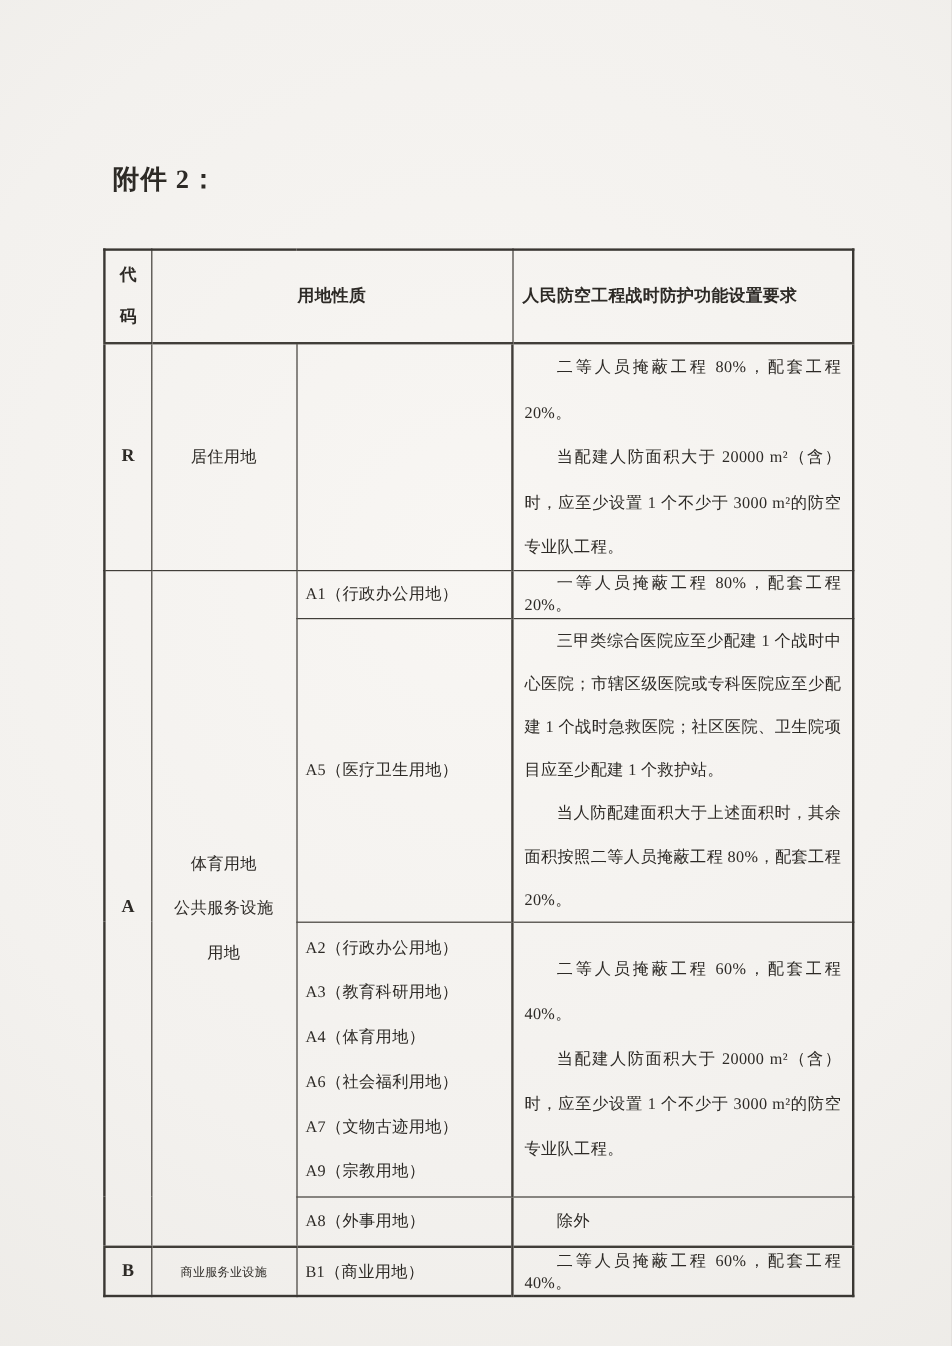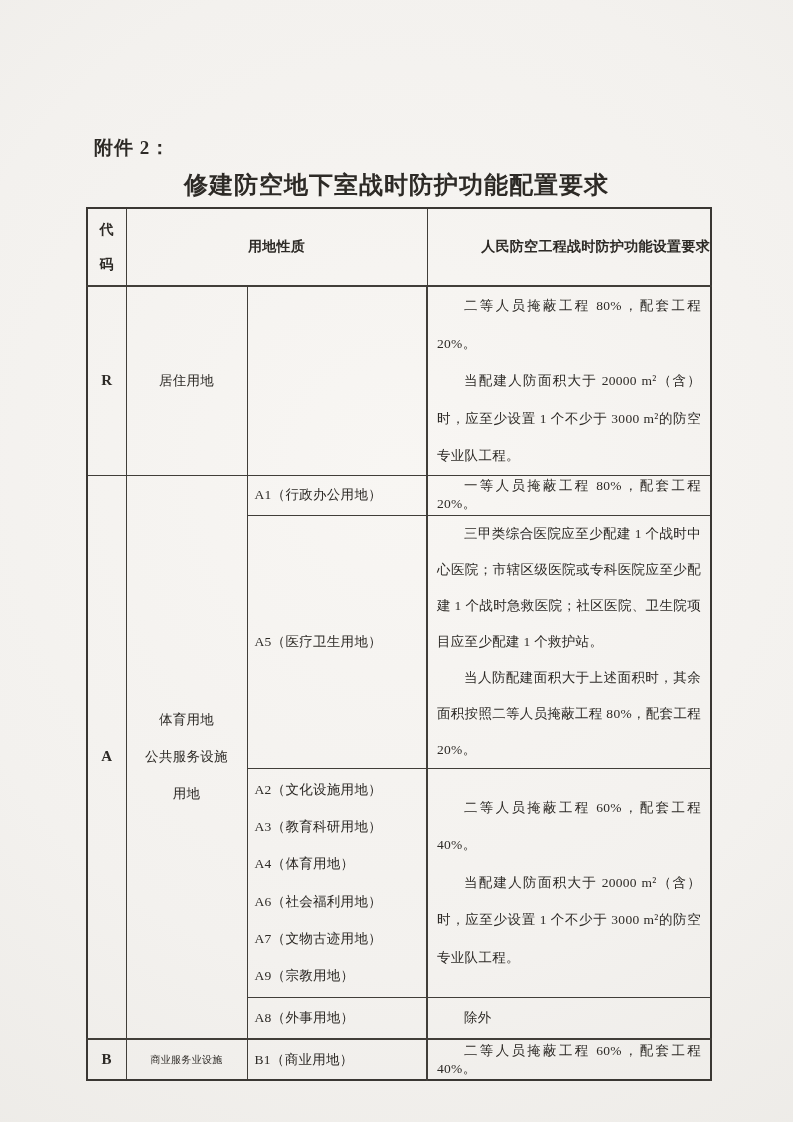--- a/index.html
+++ b/index.html
@@ -5,21 +5,21 @@
   * { margin:0; padding:0; box-sizing:border-box; }
   html,body { background:#dddad6; }
   .sheet {
     position:relative; width:793px; height:1122px; margin:0 auto;
     background: radial-gradient(ellipse 120% 90% at 50% 42%, #f8f6f3 0%, #f3f1ee 50%, #eceae6 85%, #e3e1dd 100%);
     font-family:"Liberation Serif","DejaVu Serif",serif;
     color:#2d2a26; overflow:hidden;
   }
   .attachment {
     position:absolute; left:94px; top:135px;
-    font-size:19px; font-weight:bold; letter-spacing:1px;
+    font-size:22px; font-weight:bold; letter-spacing:1px;
   }
   .doc-title {
     position:absolute; left:0; right:0; top:169px;
     text-align:center; font-size:24px; font-weight:bold; letter-spacing:1px;
   }
   table.maintable {
     position:absolute; left:86px; top:207px;
     width:624px; table-layout:fixed; border-collapse:collapse;
     border:2.4px solid #3a3733;
   }
@@ -32,22 +32,22 @@
 
   tr.r-header td { height:78px; border-bottom-width:2.2px; font-weight:bold; font-size:14px; }
   tr.r-res td    { height:152px; }
   tr.r-a1 td     { height:40px; }
   tr.r-a5 td     { height:226px; }
   tr.r-agrp td   { height:229px; }
   tr.r-a8 td     { height:42px; }
   tr.r-b td      { height:41px; border-top-width:2px; }
 
   td.hdr { text-align:center; }
-  .vstack { width:1.05em; margin:0 auto; line-height:35px; text-align:left; word-break:break-all; }
-  td.hdr-req { text-align:right; padding-left:8px; }
+  .vstack { width:1.05em; margin:0 auto; line-height:35px; text-align:right; word-break:break-all; }
+  td.hdr-req { text-align:left; padding-left:8px; }
 
   td.code { text-align:center; font-weight:bold; font-size:15px; }
   td.cat  { text-align:center; }
   .cat-lines div { line-height:37px; }
   td.cat-one { text-align:center; font-size:10px; }
 
   td.sub { text-align:left; padding-left:7px; }
   .sub-list div { line-height:37.2px; white-space:nowrap; }
 
   td.req { padding:0 9px; text-align:justify; border-left-width:2.2px;margin-left:12px; }
@@ -60,21 +60,20 @@
     text-align:center; font-size:13px; font-weight:bold; letter-spacing:1px;
   }
 </style>
 </head>
 <body>
 
 <div class="sheet">
 
   <div class="attachment">附件 2：</div>
 
-  <div class="doc-title">修建防空地下室战时防护功能配置要求</div>
 
   <table class="maintable">
     <colgroup>
         <col class="w1">
         <col class="w2">
         <col class="w3">
         <col class="w4">
       </colgroup>
     <tbody>
 
@@ -115,21 +114,21 @@
         <td class="sub">A5（医疗卫生用地）</td>
         <td class="req">
           <p>三甲类综合医院应至少配建 1 个战时中心医院；市辖区级医院或专科医院应至少配建 1 个战时急救医院；社区医院、卫生院项目应至少配建 1 个救护站。</p>
           <p>当人防配建面积大于上述面积时，其余面积按照二等人员掩蔽工程 80%，配套工程 20%。</p>
         </td>
       </tr>
 
       <tr class="r-agrp">
         <td class="sub">
           <div class="sub-list">
-            <div>A2（文化设施用地）</div>
+            <div>A2（行政办公用地）</div>
             <div>A3（教育科研用地）</div>
             <div>A4（体育用地）</div>
             <div>A6（社会福利用地）</div>
             <div>A7（文物古迹用地）</div>
             <div>A9（宗教用地）</div>
           </div>
         </td>
         <td class="req">
           <p>二等人员掩蔽工程 60%，配套工程 40%。</p>
           <p>当配建人防面积大于 20000 m²（含）时，应至少设置 1 个不少于 3000 m²的防空专业队工程。</p>

